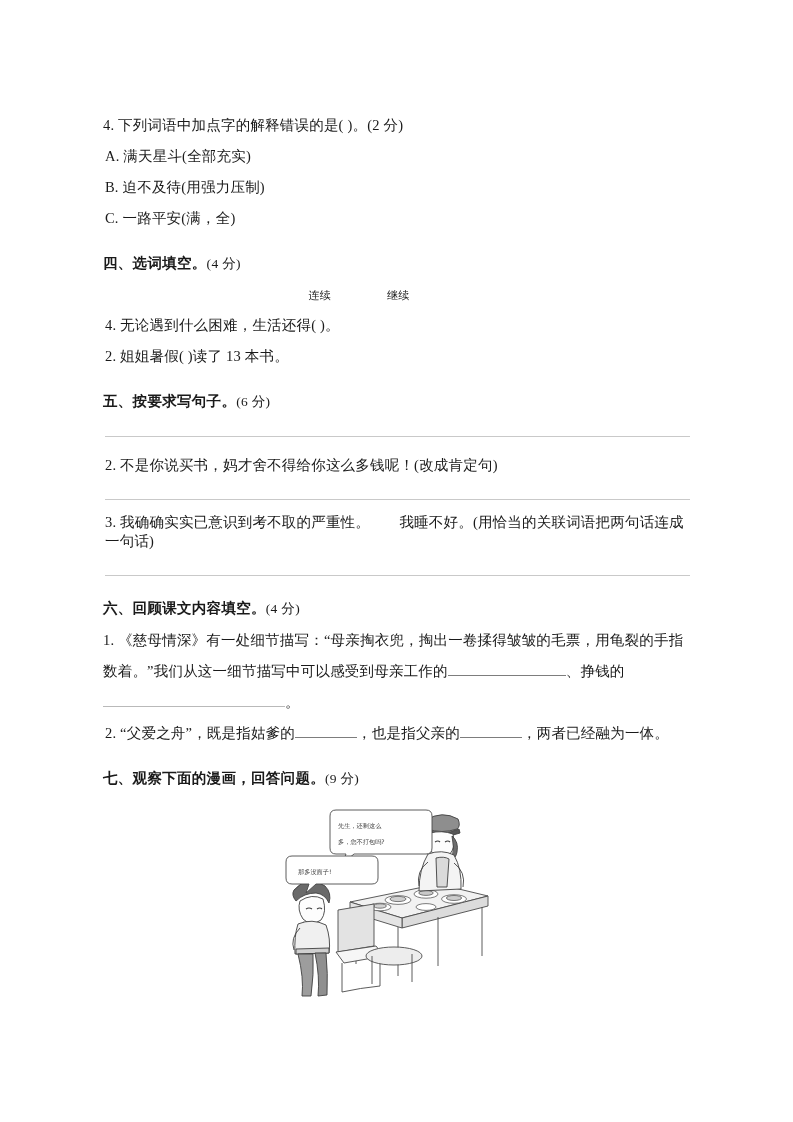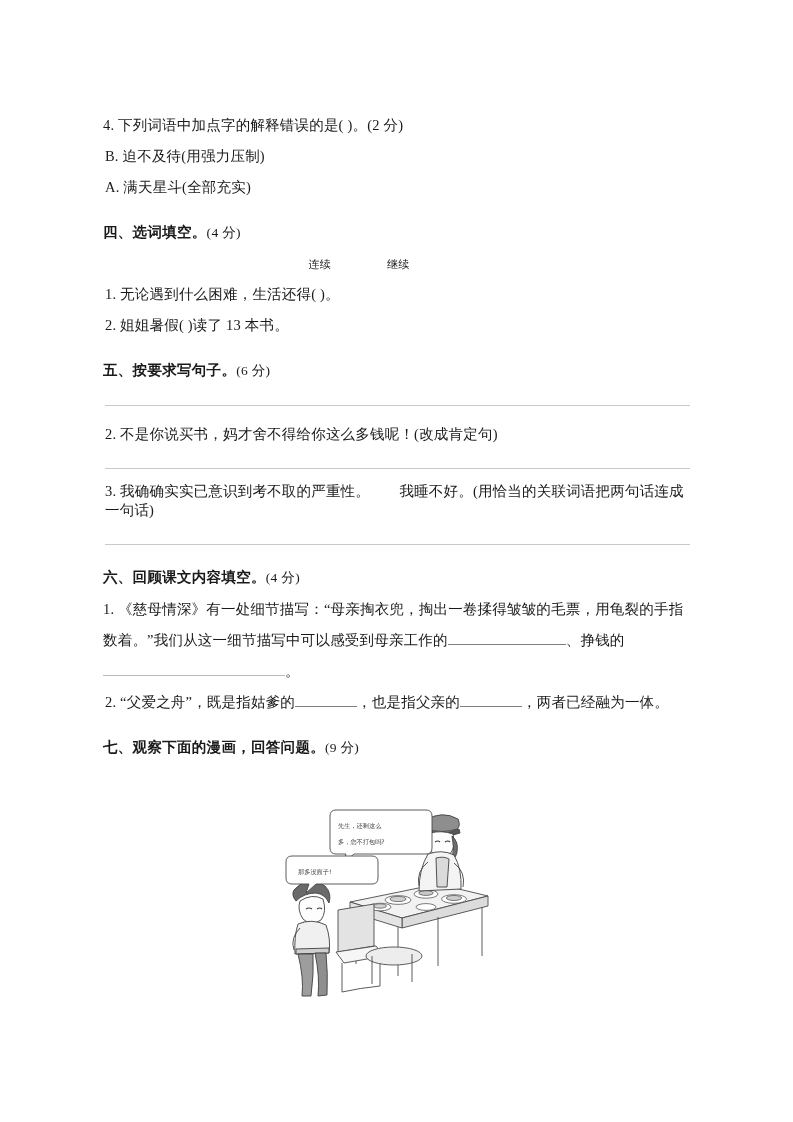--- a/index.html
+++ b/index.html
@@ -102,30 +102,31 @@
     fill: #3a3a3a;
   }
 </style>
 </head>
 <body>
 
 <div class="page">
   <div class="content">
 
     <div class="line">4. 下列词语中加点字的解释错误的是(        )。(2 分)</div>
+    <div class="line q-indent">A. 满天星斗(全部充实)</div>
     <div class="line q-indent">B. 迫不及待(用强力压制)</div>
-    <div class="line q-indent">A. 满天星斗(全部充实)</div>
+    <div class="line q-indent">C. 一路平安(满，全)</div>
 
     <div class="heading">
       <span>四、选词填空。</span><span class="score">(4 分)</span>
     </div>
     <div class="wordbank">
       <span class="w1">连续</span><span>继续</span>
     </div>
-    <div class="line q-indent">1. 无论遇到什么困难，生活还得(            )。</div>
+    <div class="line q-indent">4. 无论遇到什么困难，生活还得(            )。</div>
     <div class="line q-indent">2. 姐姐暑假(            )读了 13 本书。</div>
 
     <div class="heading">
       <span>五、按要求写句子。</span><span class="score">(6 分)</span>
     </div>
 
     <div class="answer-rule"></div>
 
     <div class="line q-indent">2. 不是你说买书，妈才舍不得给你这么多钱呢！(改成肯定句)</div>
     <div class="answer-rule"></div>

